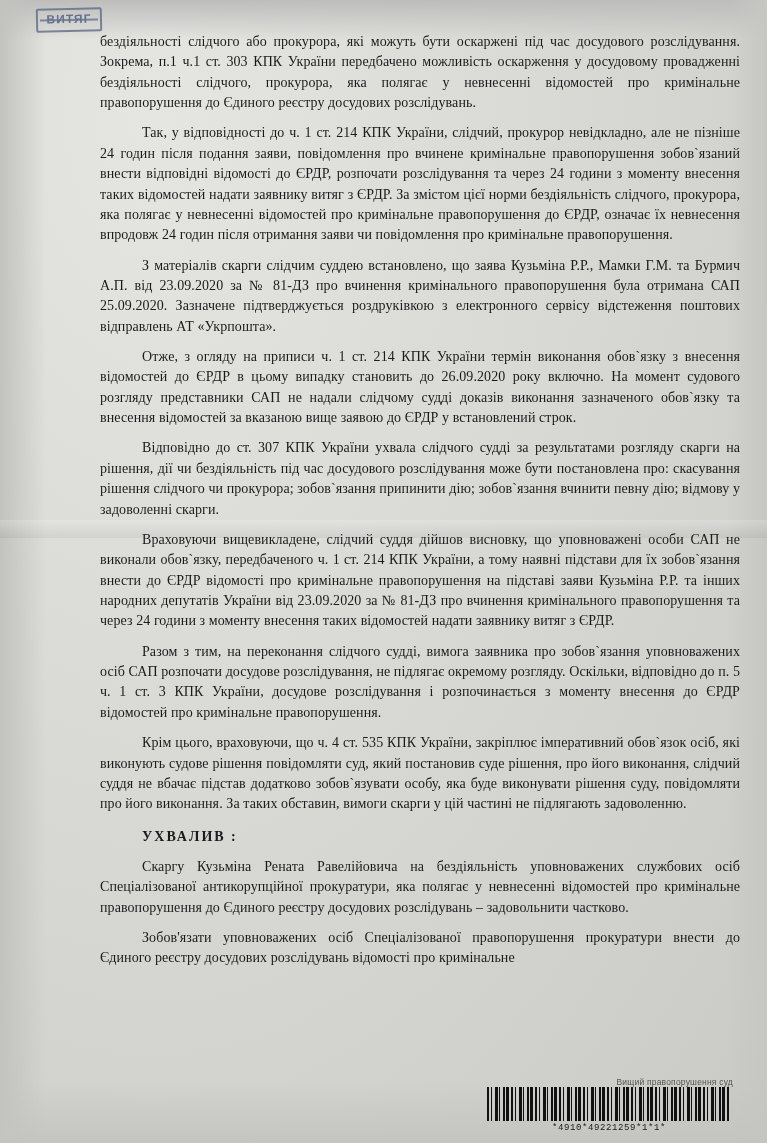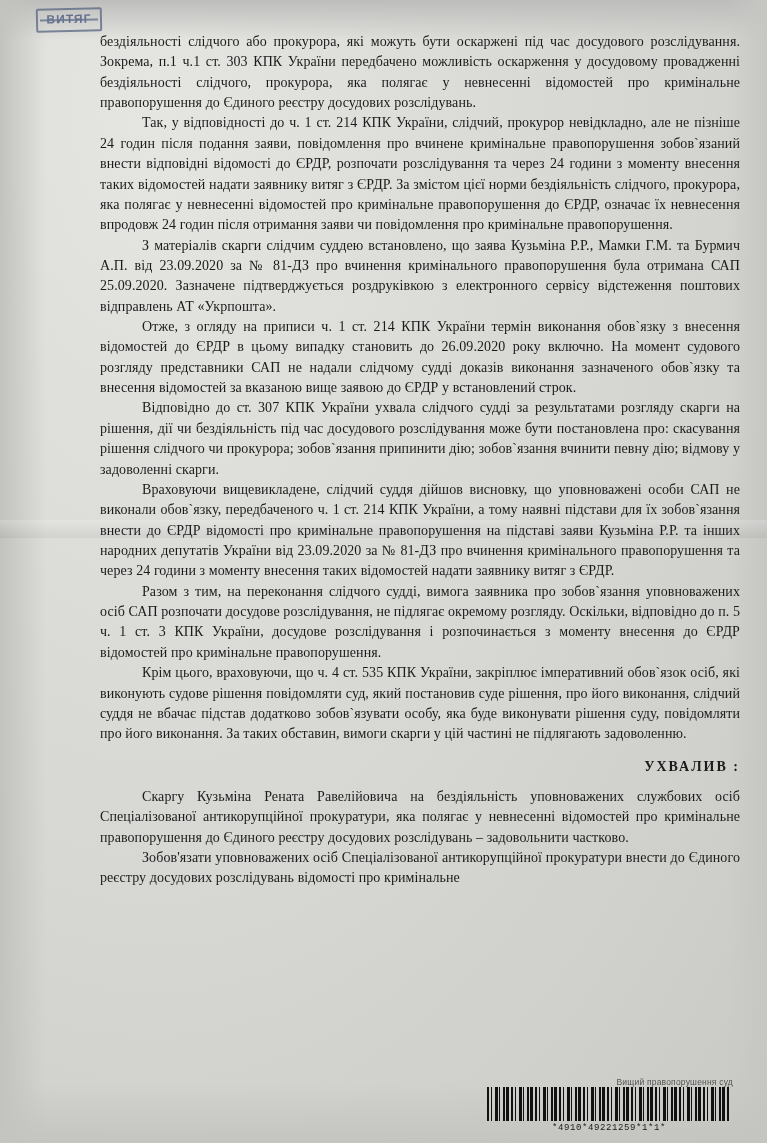--- a/index.html
+++ b/index.html
@@ -82,24 +82,24 @@
     letter-spacing: .08px;
   }
   .body-text p {
     margin: 0;
     text-indent: 42px;
   }
   .body-text p.noindent {
     text-indent: 0;
   }
   .body-text p + p {
-    margin-top: 0px;
+    margin-top: 10px;
   }
   .center-head {
-    text-align: right;
+    text-align: left;
     text-indent: 0;
     font-weight: bold;
     letter-spacing: 2px;
     margin-top: 12px !important;
     margin-bottom: 10px !important;
   }
 
   
   .court-label {
     position: absolute;
@@ -169,21 +169,21 @@
     <p>З матеріалів скарги слідчим суддею встановлено, що заява Кузьміна Р.Р., Мамки Г.М. та Бурмич А.П. від 23.09.2020 за № 81-ДЗ про вчинення кримінального правопорушення була отримана САП 25.09.2020. Зазначене підтверджується роздруківкою з електронного сервісу відстеження поштових відправлень АТ «Укрпошта».</p>
     <p>Отже, з огляду на приписи ч. 1 ст. 214 КПК України термін виконання обов`язку з внесення відомостей до ЄРДР в цьому випадку становить до 26.09.2020 року включно. На момент судового розгляду представники САП не надали слідчому судді доказів виконання зазначеного обов`язку та внесення відомостей за вказаною вище заявою до ЄРДР у встановлений строк.</p>
     <p>Відповідно до ст. 307 КПК України ухвала слідчого судді за результатами розгляду скарги на рішення, дії чи бездіяльність під час досудового розслідування може бути постановлена про: скасування рішення слідчого чи прокурора; зобов`язання припинити дію; зобов`язання вчинити певну дію; відмову у задоволенні скарги.</p>
     <p>Враховуючи вищевикладене, слідчий суддя дійшов висновку, що уповноважені особи САП не виконали обов`язку, передбаченого ч. 1 ст. 214 КПК України, а тому наявні підстави для їх зобов`язання внести до ЄРДР відомості про кримінальне правопорушення на підставі заяви Кузьміна Р.Р. та інших народних депутатів України від 23.09.2020 за № 81-ДЗ про вчинення кримінального правопорушення та через 24 години з моменту внесення таких відомостей надати заявнику витяг з ЄРДР.</p>
     <p>Разом з тим, на переконання слідчого судді, вимога заявника про зобов`язання уповноважених осіб САП розпочати досудове розслідування, не підлягає окремому розгляду. Оскільки, відповідно до п. 5 ч. 1 ст. 3 КПК України, досудове розслідування і розпочинається з моменту внесення до ЄРДР відомостей про кримінальне правопорушення.</p>
     <p>Крім цього, враховуючи, що ч. 4 ст. 535 КПК України, закріплює імперативний обов`язок осіб, які виконують судове рішення повідомляти суд, який постановив суде рішення, про його виконання, слідчий суддя не вбачає підстав додатково зобов`язувати особу, яка буде виконувати рішення суду, повідомляти про його виконання. За таких обставин, вимоги скарги у цій частині не підлягають задоволенню.</p>
 
     <p class="center-head">УХВАЛИВ :</p>
 
     <p>Скаргу Кузьміна Рената Равелійовича на бездіяльність уповноважених службових осіб Спеціалізованої антикорупційної прокуратури, яка полягає у невнесенні відомостей про кримінальне правопорушення до Єдиного реєстру досудових розслідувань – задовольнити частково.</p>
-    <p>Зобов'язати уповноважених осіб Спеціалізованої антикорупційної прокуратури внести до Єдиного реєстру досудових розслідувань відомості про кримінальне</p>
+    <p>Зобов'язати уповноважених осіб Спеціалізованої правопорушення прокуратури внести до Єдиного реєстру досудових розслідувань відомості про кримінальне</p>
   </div>
 
   <div class="court-label">Вищий правопорушення суд</div>
 
   <div class="barcode-wrap">
     <div class="barcode"></div>
     <div class="barcode-num">*4910*49221259*1*1*</div>
   </div>
 
 </div>

